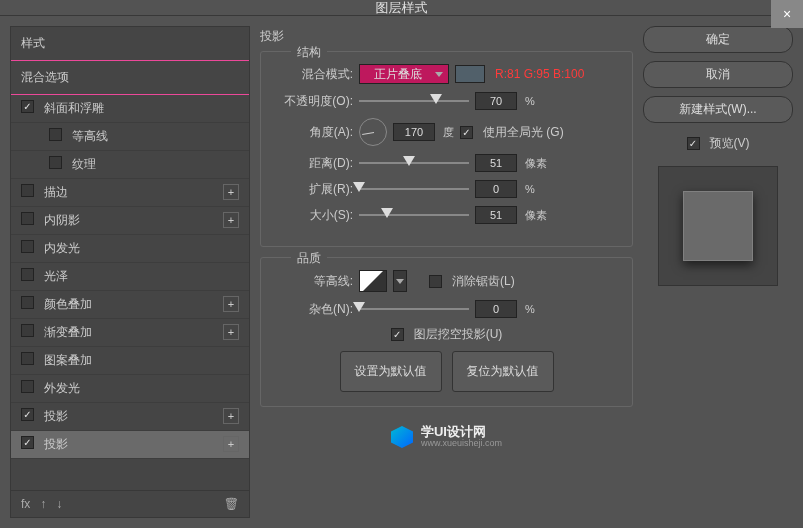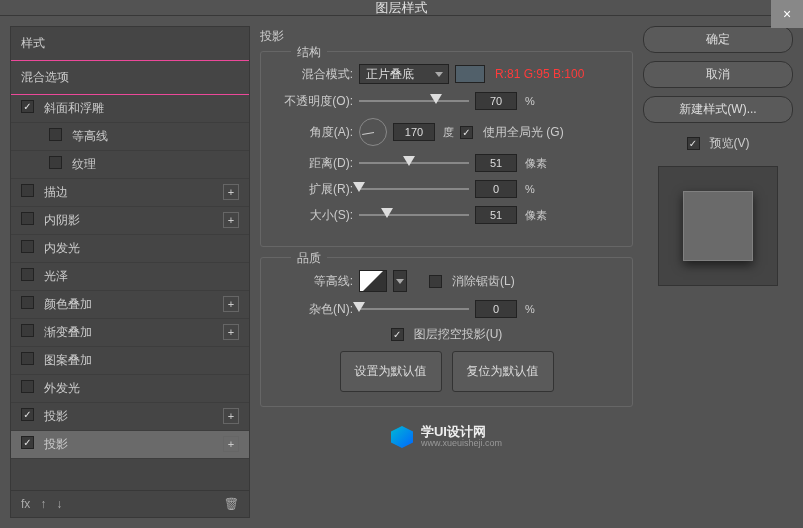--- a/index.html
+++ b/index.html
@@ -21,21 +21,21 @@
 .style-plus { width: 16px; height: 16px; border: 1px solid #666; color: #ccc; display: flex; align-items: center; justify-content: center; font-size: 11px; }
 .left-footer { display: flex; align-items: center; gap: 10px; padding: 6px 10px; border-top: 1px solid #383838; color: #aaa; }
 .left-footer span { font-size: 12px; cursor: pointer; }
 .left-footer .spacer { flex: 1; }
 .center-panel { flex: 1; color: #ccc; font-size: 12px; }
 .section-title { padding: 2px 0 6px 0; font-size: 12px; }
 .fieldset { border: 1px solid #666; border-radius: 3px; padding: 12px 14px 14px 14px; margin-bottom: 10px; position: relative; }
 .fieldset-label { position: absolute; top: -8px; left: 30px; background: #535353; padding: 0 6px; font-size: 12px; }
 .row { display: flex; align-items: center; margin-bottom: 8px; gap: 6px; }
 .row-label { width: 78px; text-align: right; }
-.dropdown { background: #404040; border: 1px solid #222; color: #ddd; height: 20px; padding: 0 18px 0 6px; font-size: 12px; position: relative; min-width: 90px; display: flex; align-items: center; }
+.dropdown { background: #be185d; border: 1px solid #222; color: #ddd; height: 20px; padding: 0 18px 0 6px; font-size: 12px; position: relative; min-width: 90px; display: flex; align-items: center; justify-content: center; }
 .dropdown::after { content: ""; position: absolute; right: 5px; top: 7px; border-left: 4px solid transparent; border-right: 4px solid transparent; border-top: 5px solid #aaa; }
 .swatch { width: 30px; height: 18px; background: #51606a; border: 1px solid #222; cursor: pointer; }
 .swatch-label { color: #ff3b3b; font-size: 12px; margin-left: 4px; }
 .slider { position: relative; width: 110px; height: 16px; }
 .slider-track { position: absolute; top: 7px; left: 0; right: 0; height: 2px; background: #888; }
 .slider-thumb { position: absolute; top: 1px; width: 0; height: 0; border-left: 6px solid transparent; border-right: 6px solid transparent; border-top: 10px solid #ddd; transform: translateX(-6px); }
 .numbox { width: 42px; height: 18px; background: #3a3a3a; border: 1px solid #222; color: #ddd; font-size: 11px; text-align: center; }
 .unit { font-size: 11px; margin-left: 2px; }
 .angle-dial { width: 28px; height: 28px; border: 1px solid #888; border-radius: 50%; position: relative; }
 .angle-dial::after { content: ""; position: absolute; width: 12px; height: 1px; background: #ccc; top: 13px; left: 2px; transform-origin: right center; transform: rotate(-10deg); }

